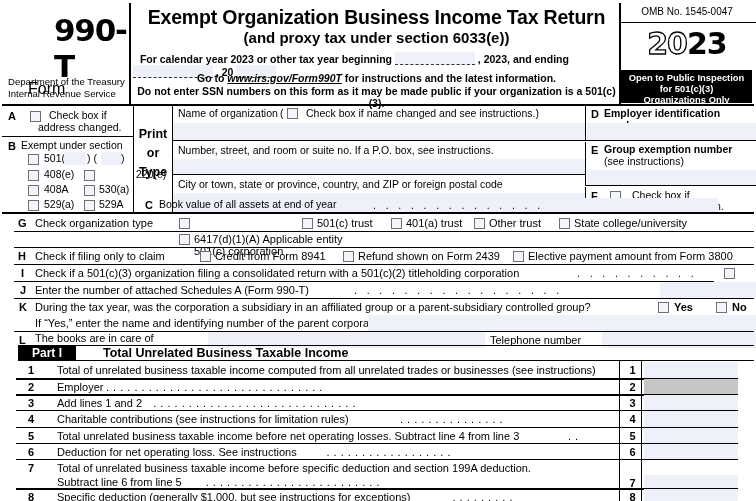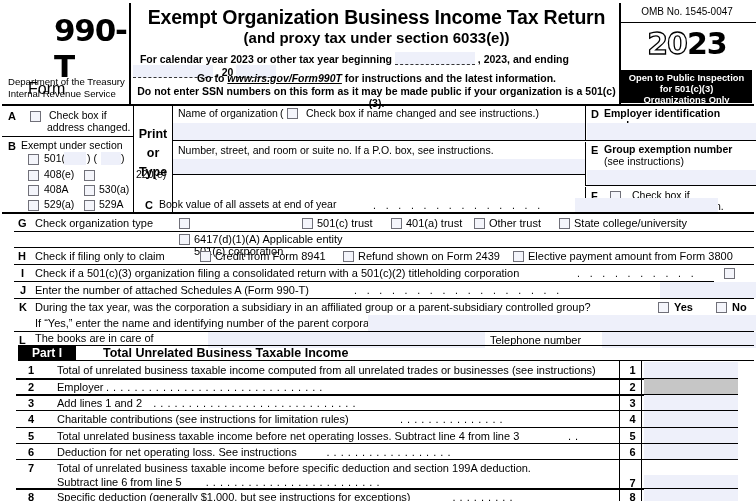--- a/index.html
+++ b/index.html
@@ -99,21 +99,21 @@
 
   <div class="abs" style="left:129px;top:3px;width:1.6px;height:102px;background:#000;"></div>
   <div class="abs" style="left:619px;top:3px;width:1.6px;height:102px;background:#000;"></div>
   <div class="abs" style="left:619px;top:22px;width:137px;height:1.2px;background:#000;"></div>
   <div class="abs" style="left:2px;top:104px;width:752px;height:1.6px;background:#000;"></div>
 
   <div class="abs" style="left:2px;top:105px;width:131px;height:32px;">
     <span class="letter abs" style="left:6px;top:5px;">A</span>
     <span class="cb abs" style="left:28px;top:6px;"></span>
     <span class="txt abs" style="left:47px;top:5px;">Check box if</span>
-    <span class="txt abs" style="left:45px;top:17px;">address changed.</span>
+    <span class="txt abs" style="left:36px;top:17px;">address changed.</span>
   </div>
   <div class="abs" style="left:2px;top:136px;width:131px;height:1.2px;background:#000;"></div>
 
   <div class="abs" style="left:2px;top:138px;width:131px;height:75px;">
     <span class="letter abs" style="left:6px;top:2px;">B</span>
     <span class="txt abs" style="left:19px;top:2px;">Exempt under section</span>
 
     <span class="cb abs" style="left:26px;top:16px;"></span>
     <span class="txt abs" style="left:42px;top:15px;">501(</span>
     <span class="fill abs" style="left:62px;top:14px;width:22px;height:13px;"></span>
@@ -153,20 +153,24 @@
     <span class="fill abs" style="left:0px;top:18px;width:412px;height:17px;"></span>
   </div>
   <div class="abs" style="left:173px;top:140px;width:412px;height:1.2px;background:#000;"></div>
 
   <div class="abs" style="left:173px;top:142px;width:412px;height:33px;">
     <span class="txt abs" style="left:5px;top:3px;">Number, street, and room or suite no. If a P.O. box, see instructions.</span>
     <span class="fill abs" style="left:0px;top:17px;width:412px;height:15px;"></span>
   </div>
   <div class="abs" style="left:173px;top:174px;width:412px;height:1.2px;background:#000;"></div>
 
+  <div class="abs" style="left:173px;top:176px;width:412px;height:37px;">
+    <span class="txt abs" style="left:5px;top:3px;">City or town, state or province, country, and ZIP or foreign postal code</span>
+    <span class="fill abs" style="left:0px;top:17px;width:412px;height:19px;"></span>
+  </div>
 
   <div class="abs" style="left:585px;top:105px;width:171px;height:36px;border-left:1.4px solid #000;">
     <span class="letter abs" style="left:5px;top:3px;">D</span>
     <span class="txt bold abs" style="left:18px;top:3px;">Employer identification number</span>
     <span class="fill abs" style="left:1.4px;top:18px;width:169px;height:17px;"></span>
   </div>
   <div class="abs" style="left:585px;top:140px;width:171px;height:1.2px;background:#000;"></div>
 
   <div class="abs" style="left:585px;top:142px;width:171px;height:44px;border-left:1.4px solid #000;">
     <span class="letter abs" style="left:5px;top:2px;">E</span>

